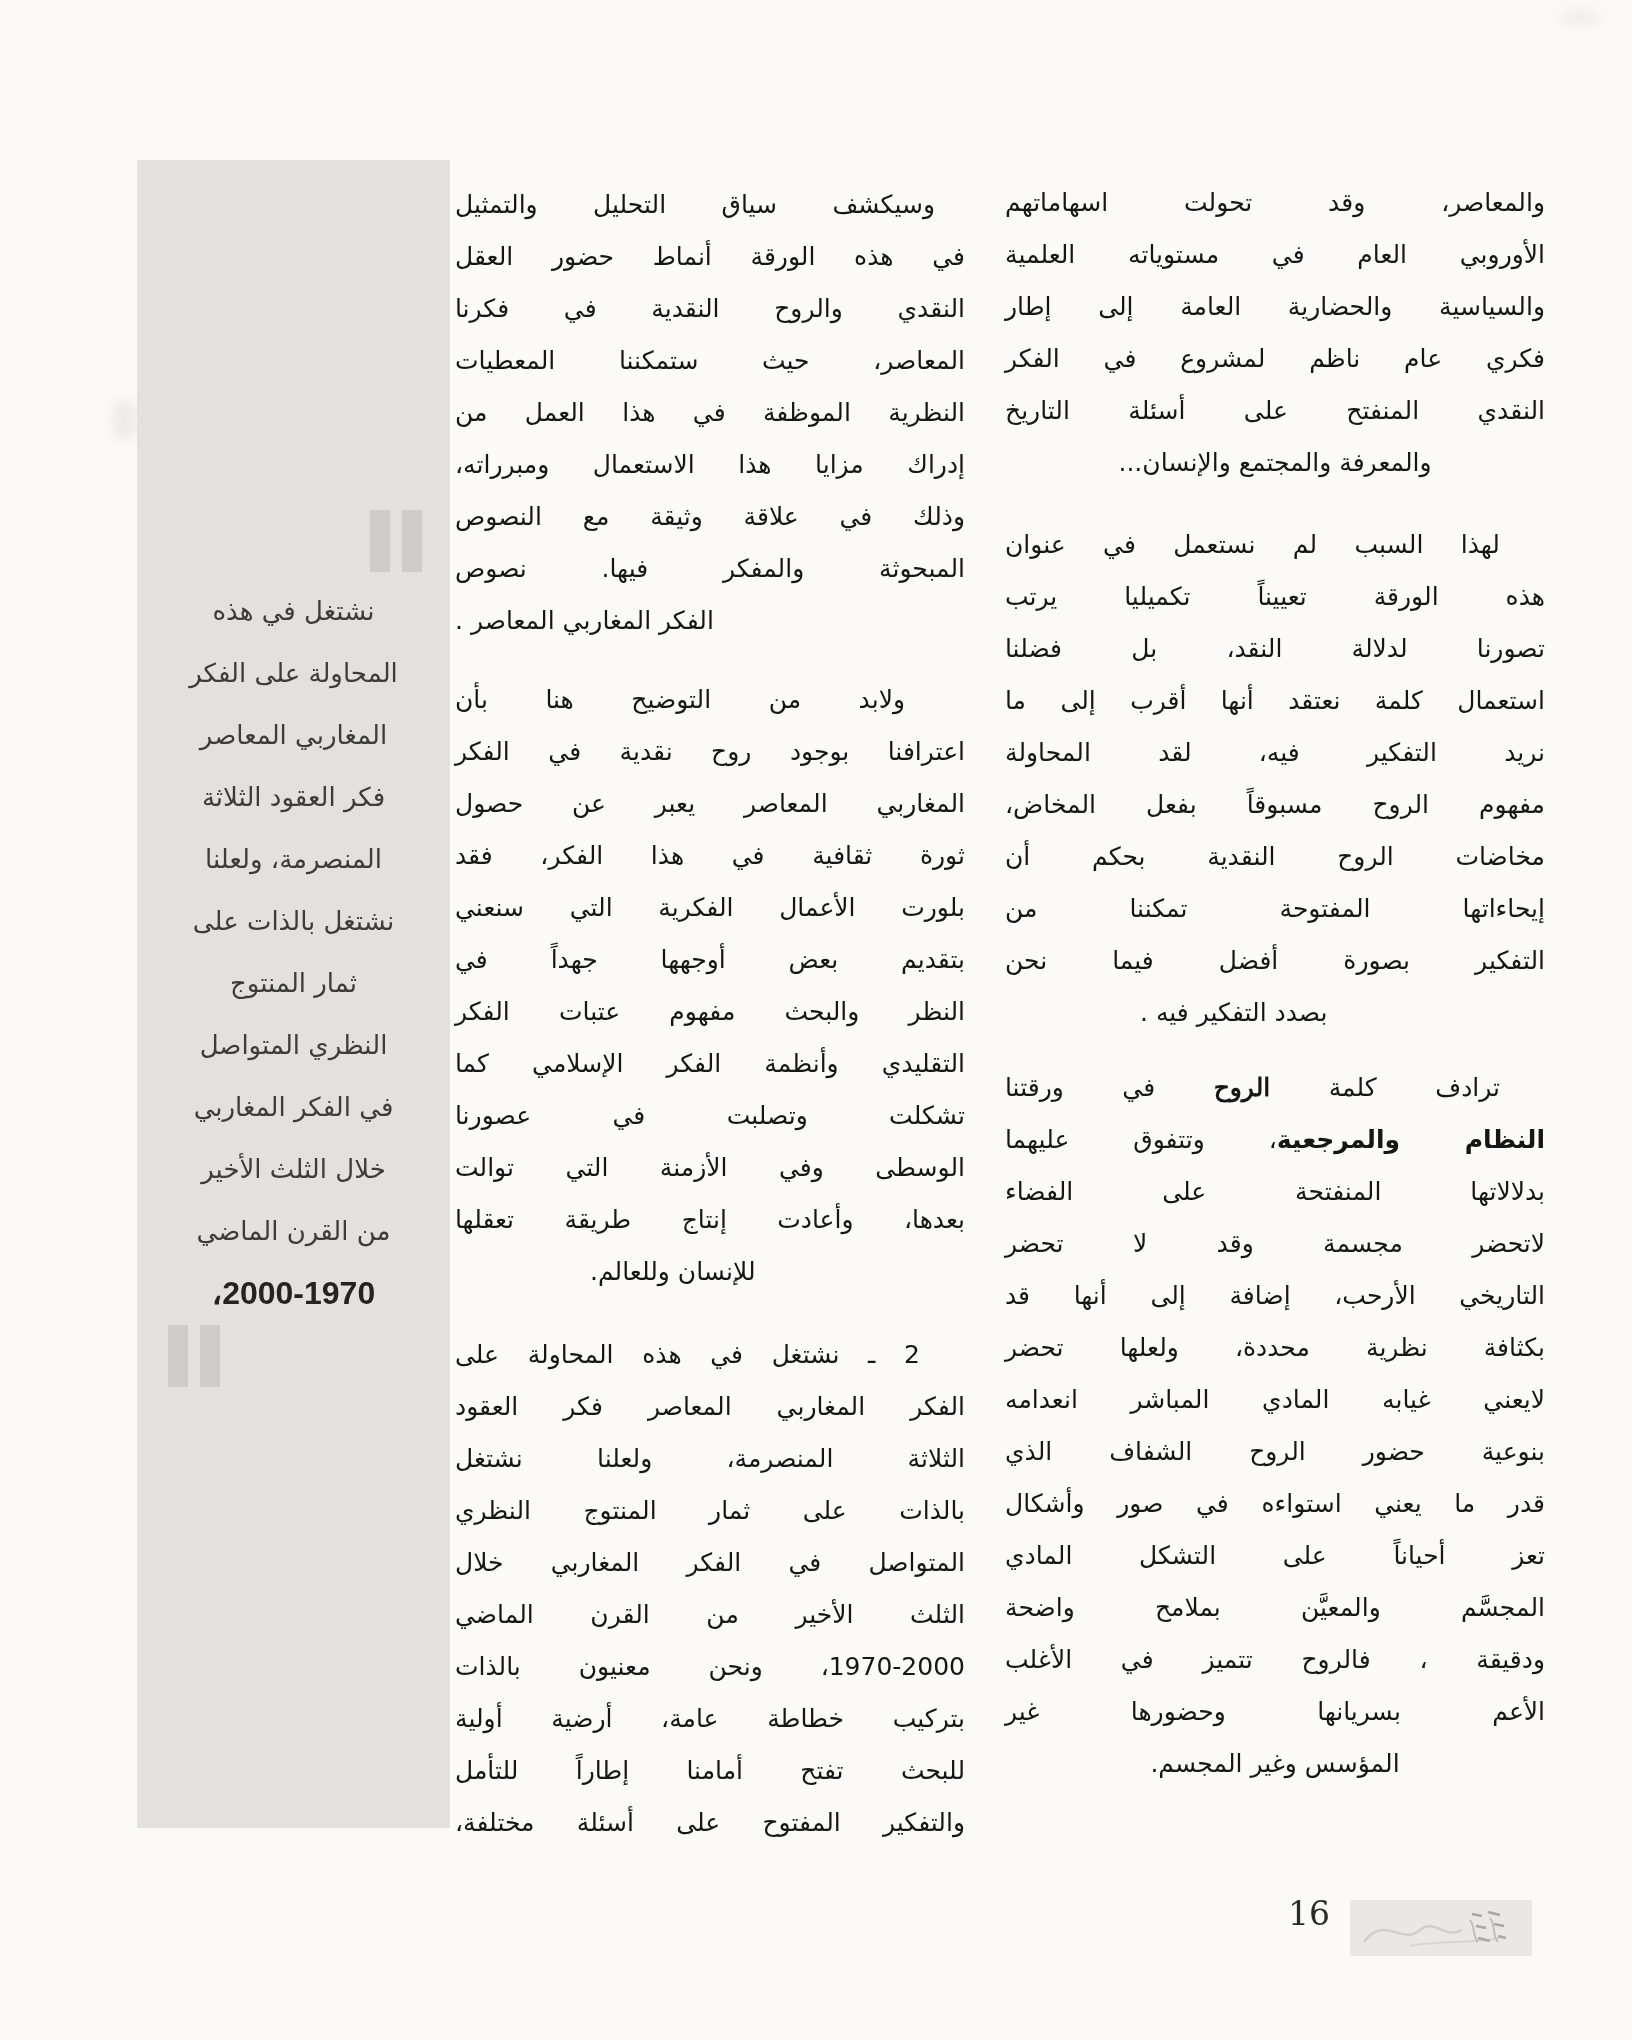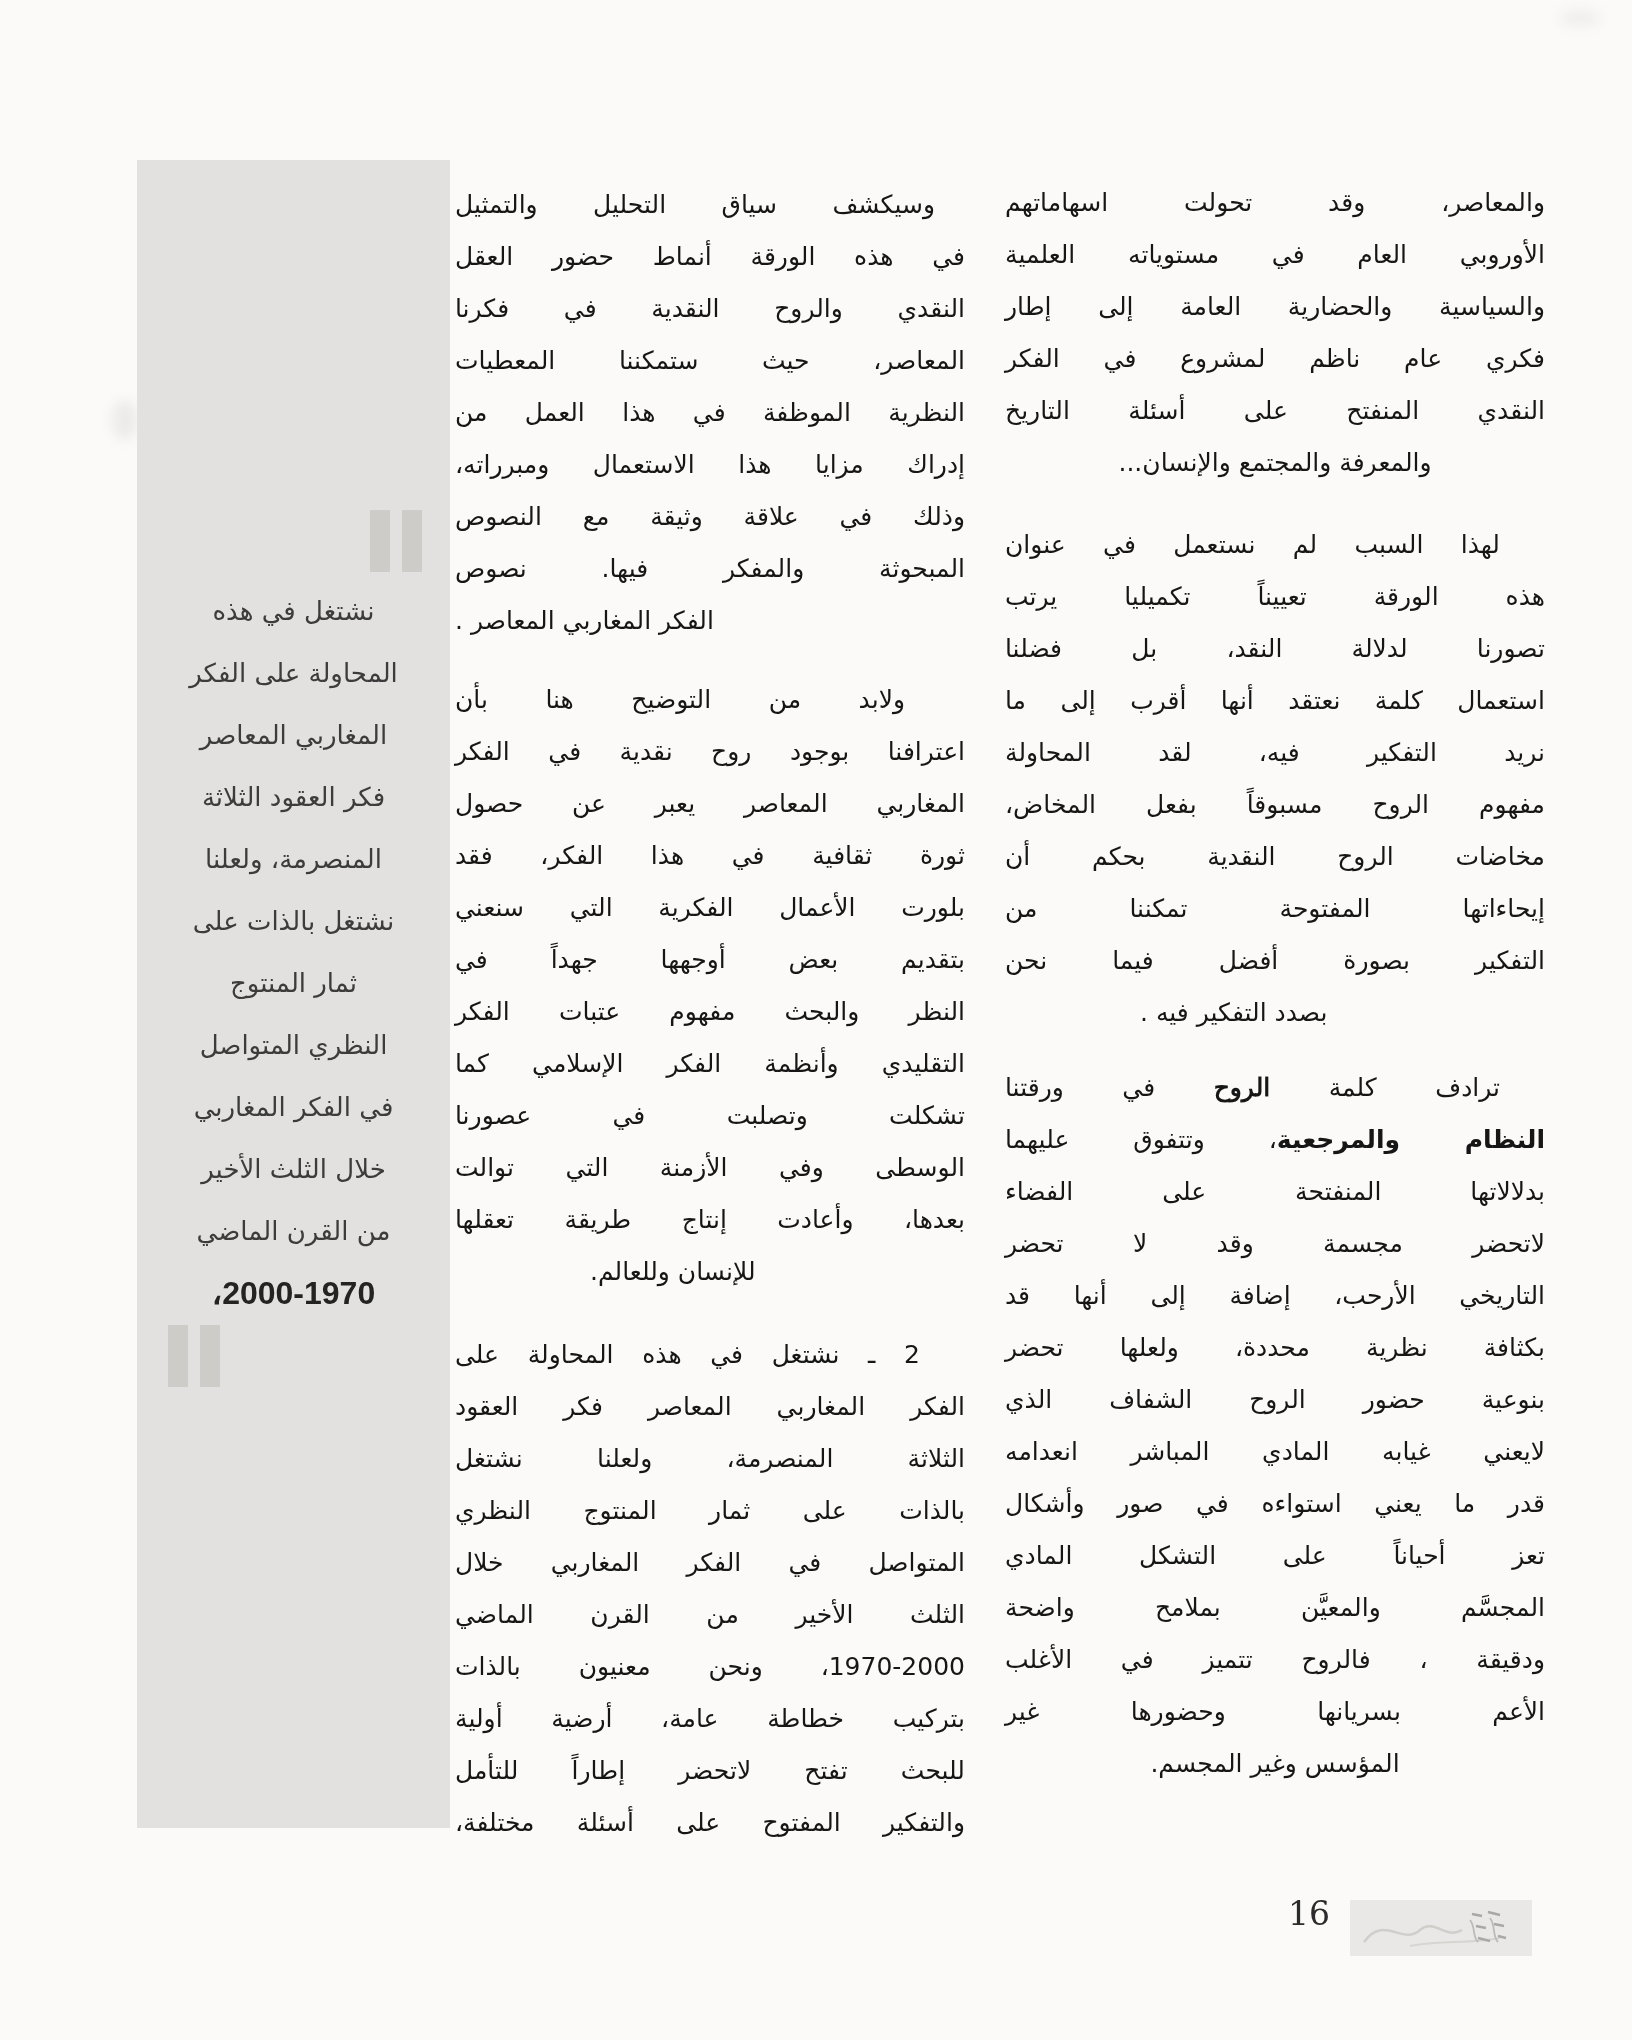--- a/index.html
+++ b/index.html
@@ -135,21 +135,21 @@
     </div>
   <div class="para p-m3">
       <div class="ln">2 ـ نشتغل في هذه المحاولة على</div>
       <div class="ln">الفكر المغاربي المعاصر فكر العقود</div>
       <div class="ln">الثلاثة المنصرمة، ولعلنا نشتغل</div>
       <div class="ln">بالذات على ثمار المنتوج النظري</div>
       <div class="ln">المتواصل في الفكر المغاربي خلال</div>
       <div class="ln">الثلث الأخير من القرن الماضي</div>
       <div class="ln">1970-2000، ونحن معنيون بالذات</div>
       <div class="ln">بتركيب خطاطة عامة، أرضية أولية</div>
-      <div class="ln">للبحث تفتح لاتحضر إطاراً للتأمل</div>
+      <div class="ln">للبحث تفتح أمامنا إطاراً للتأمل</div>
       <div class="ln">والتفكير المفتوح على أسئلة مختلفة،</div>
     </div>
 </div>
 
 <div class="col rightcol">
   <div class="para p-r1">
       <div class="ln">والمعاصر، وقد تحولت اسهاماتهم</div>
       <div class="ln">الأوروبي العام في مستوياته العلمية</div>
       <div class="ln">والسياسية والحضارية العامة إلى إطار</div>
       <div class="ln">فكري عام ناظم لمشروع في الفكر</div>
@@ -168,22 +168,22 @@
       <div class="ln">التفكير بصورة أفضل فيما نحن</div>
       <div class="ln">بصدد التفكير فيه .</div>
     </div>
   <div class="para p-r3">
     <div class="ln"><span>ترادف كلمة </span><b>الروح</b><span> في ورقتنا</span></div>
     <div class="ln"><b>النظام والمرجعية</b><span>، وتتفوق عليهما</span></div>
   <div class="ln">بدلالاتها المنفتحة على الفضاء</div>
       <div class="ln">لاتحضر مجسمة وقد لا تحضر</div>
       <div class="ln">التاريخي الأرحب، إضافة إلى أنها قد</div>
       <div class="ln">بكثافة نظرية محددة، ولعلها تحضر</div>
+      <div class="ln">لايعني غيابه المادي المباشر انعدامه</div>
       <div class="ln">بنوعية حضور الروح الشفاف الذي</div>
-      <div class="ln">لايعني غيابه المادي المباشر انعدامه</div>
       <div class="ln">قدر ما يعني استواءه في صور وأشكال</div>
       <div class="ln">تعز أحياناً على التشكل المادي</div>
       <div class="ln">المجسَّم والمعيَّن بملامح واضحة</div>
       <div class="ln">ودقيقة ، فالروح تتميز في الأغلب</div>
       <div class="ln">الأعم بسريانها وحضورها غير</div>
       <div class="ln">المؤسس وغير المجسم.</div>
     </div>
 </div>
 
 <div class="pagenum">16</div>

